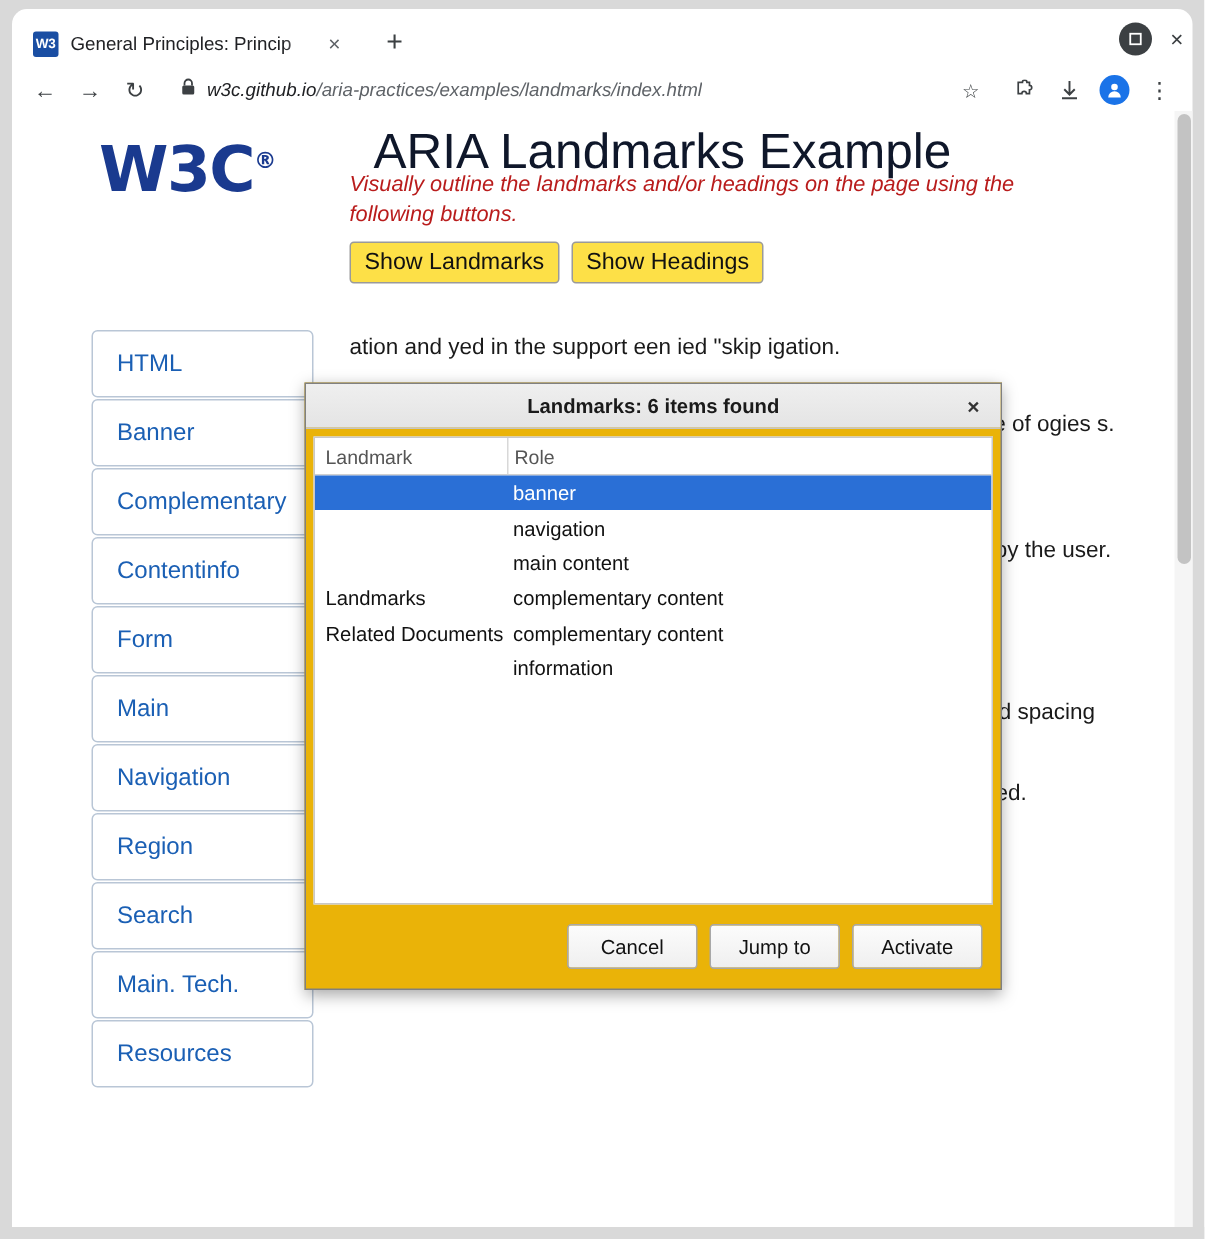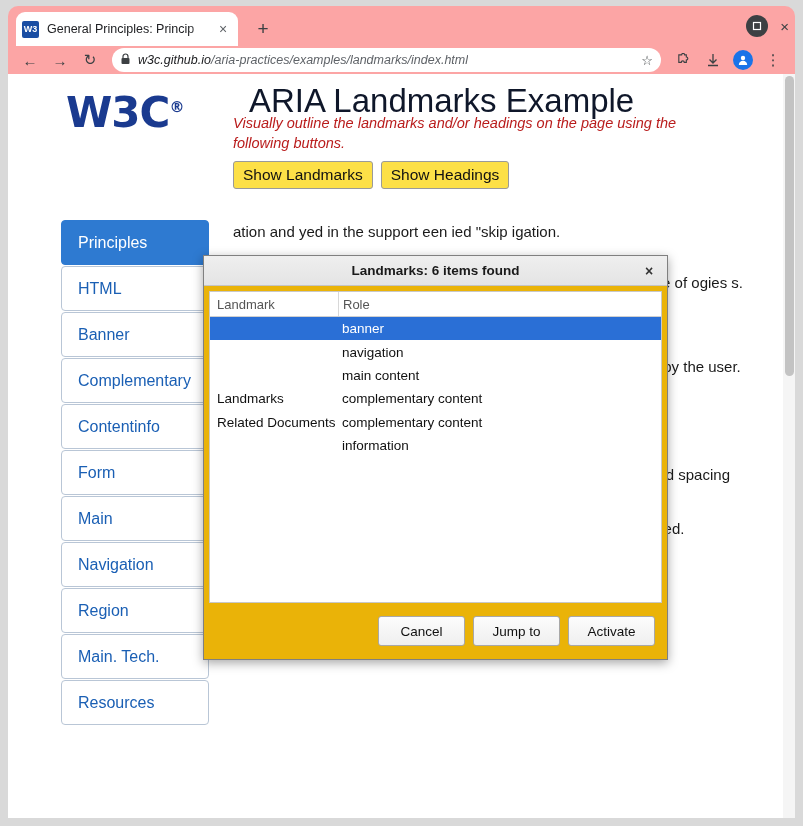--- a/index.html
+++ b/index.html
@@ -13,21 +13,21 @@
   #app {
     position: relative;
     width: 803px; height: 826px;
     background: #d9d9d9;
   }
 
   
   .chrome {
     position: absolute; left: 8px; top: 6px;
     width: 787px; height: 68px;
-    background: #fca5a5;
+    background: #ffffff;
     border-top-left-radius: 10px;
     border-top-right-radius: 10px;
   }
   .tabstrip {
     position: absolute; left: 0; top: 0; right: 0; height: 40px;
   }
   .tab {
     position: absolute; left: 8px; top: 6px;
     width: 222px; height: 34px;
     background: #ffffff;
@@ -348,23 +348,20 @@
 
     <div class="page-title">ARIA Landmarks Example</div>
     <div class="page-sub">Visually outline the landmarks and/or headings on the page using the following buttons.</div>
 
     <div class="btn-row">
       <button class="pg-btn">Show Landmarks</button>
       <button class="pg-btn">Show Headings</button>
     </div>
 
     <div class="nav">
-      <div class="nav-item active">
-          <span>Principles</span>
-        </div>
       <div class="nav-item">
           <span>HTML</span>
         </div>
       <div class="nav-item">
           <span>Banner</span>
         </div>
       <div class="nav-item">
           <span>Complementary</span>
         </div>
       <div class="nav-item">
@@ -374,20 +371,23 @@
           <span>Form</span>
         </div>
       <div class="nav-item">
           <span>Main</span>
         </div>
       <div class="nav-item">
           <span>Navigation</span>
         </div>
       <div class="nav-item">
           <span>Region</span>
+        </div>
+      <div class="nav-item">
+          <span>Search</span>
         </div>
       <div class="nav-item">
           <span>Main. Tech.</span>
         </div>
       <div class="nav-item">
           <span>Resources</span>
         </div>
     </div>
 
     <div class="content">

